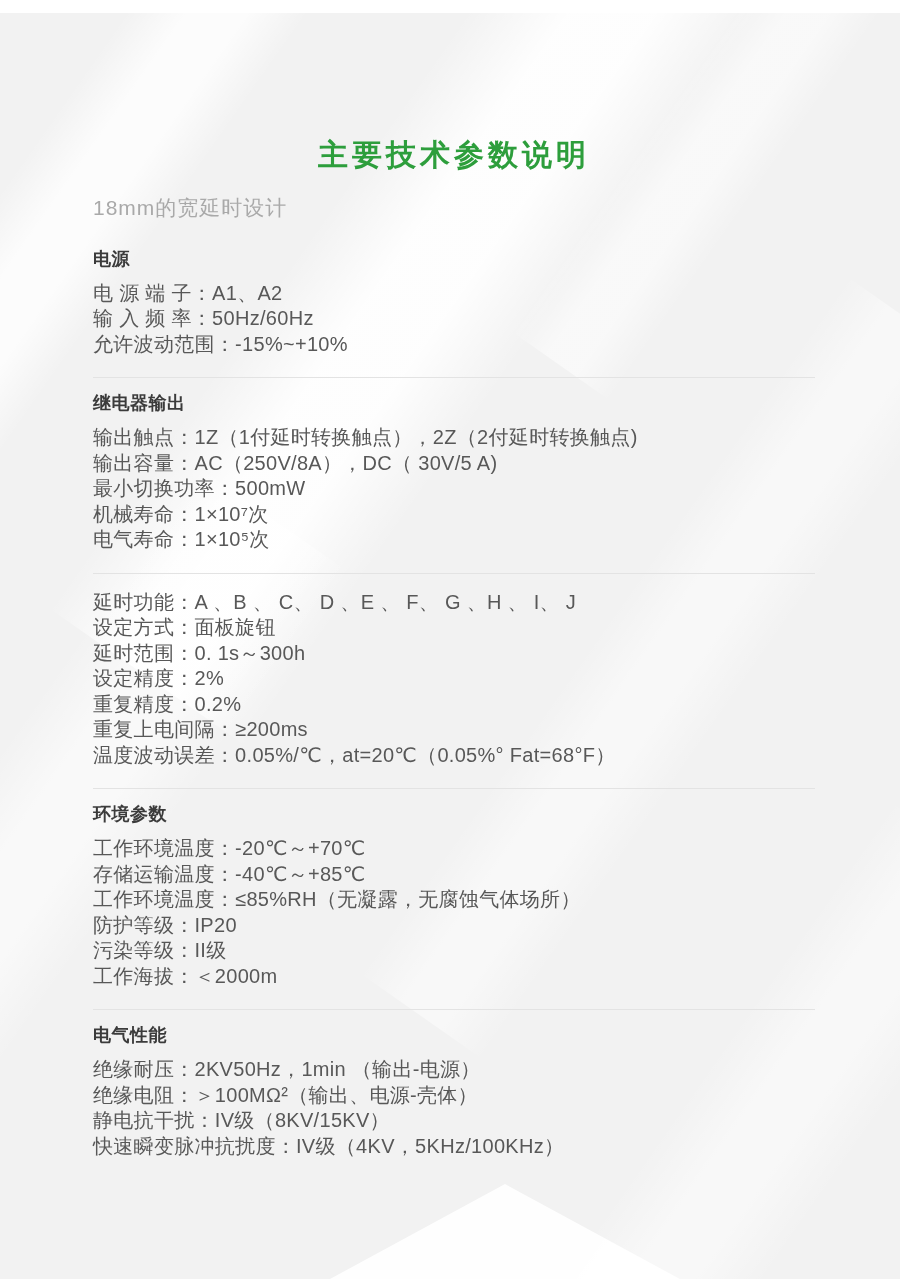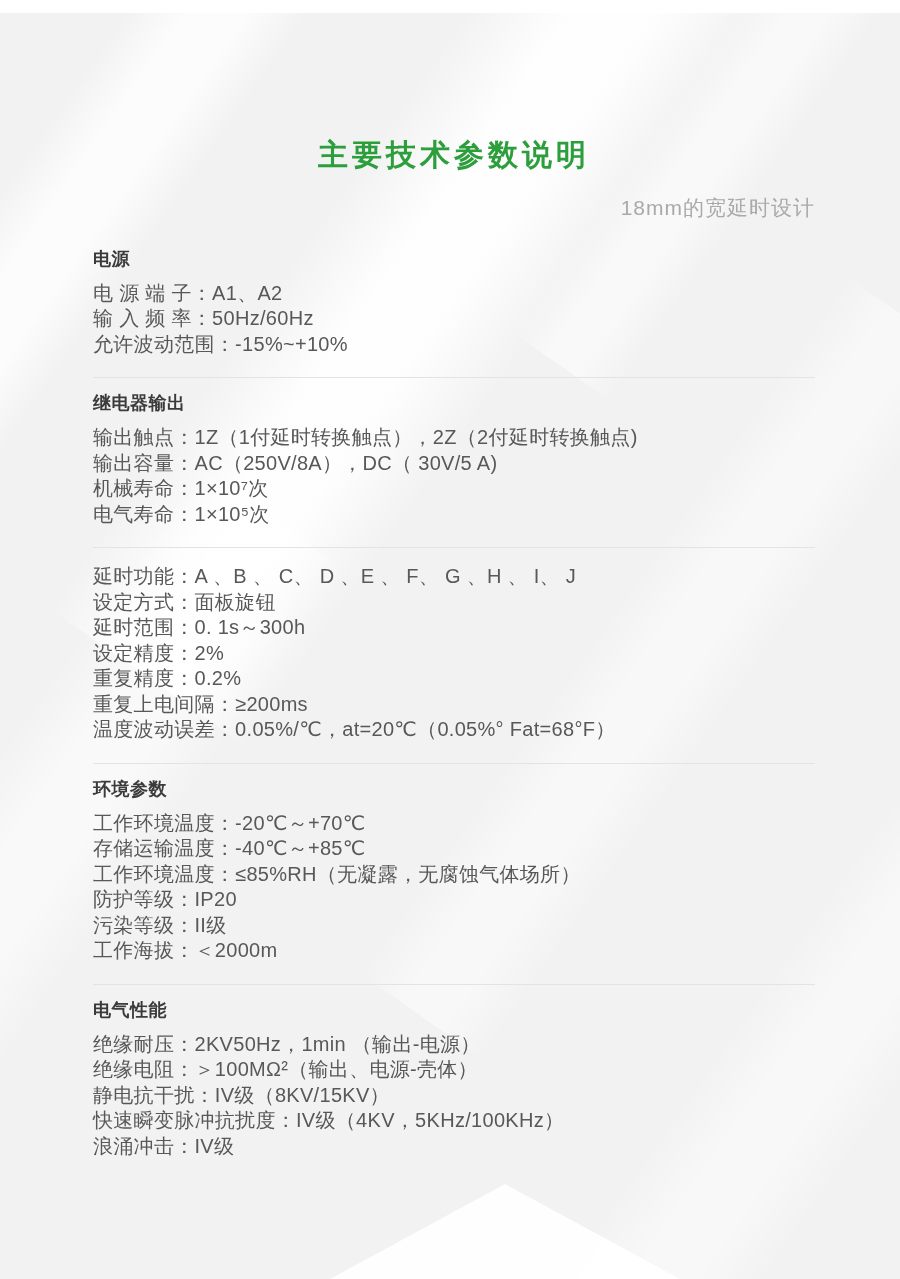--- a/index.html
+++ b/index.html
@@ -45,21 +45,21 @@
     font-size: 30px; font-weight: bold;
     color: #2d9e3c;
     text-align: center;
     letter-spacing: 4px;
     line-height: 1.05;
     margin: 16px;
   }
   .page-subtitle {
     font-size: 21px;
     color: #a9a9a9;
-    text-align: right;
+    text-align: left;
     letter-spacing: 1px;
     line-height: 1.05;
     margin: 26px 0 0 0;
   }
   .sections { margin-top: 31px; }
   .section h2 {
     font-size: 18px; font-weight: bold;
     color: #3b3b3b;
     letter-spacing: .5px;
     line-height: 1;
@@ -102,20 +102,21 @@
         <p class="spec-line">电 源 端 子：A1、A2</p>
         <p class="spec-line">输 入 频 率：50Hz/60Hz</p>
         <p class="spec-line">允许波动范围：-15%~+10%</p>
       </div>
       <hr class="divider">
 
       <div class="section">
         <h2>继电器输出</h2>
         <p class="spec-line">输出触点：1Z（1付延时转换触点），2Z（2付延时转换触点)</p>
         <p class="spec-line">输出容量：AC（250V/8A），DC（ 30V/5 A)</p>
+        <p class="spec-line">最小切换功率：500mW</p>
         <p class="spec-line">机械寿命：1×10⁷次</p>
         <p class="spec-line">电气寿命：1×10⁵次</p>
       </div>
       <hr class="divider">
 
       <div class="section">
         <p class="spec-line">延时功能：A 、B 、 C、 D 、E 、 F、 G 、H 、 I、 J</p>
         <p class="spec-line">设定方式：面板旋钮</p>
         <p class="spec-line">延时范围：0. 1s～300h</p>
         <p class="spec-line">设定精度：2%</p>
@@ -135,18 +136,17 @@
         <p class="spec-line">工作海拔：＜2000m</p>
       </div>
       <hr class="divider">
 
       <div class="section">
         <h2>电气性能</h2>
         <p class="spec-line">绝缘耐压：2KV50Hz，1min （输出-电源）</p>
         <p class="spec-line">绝缘电阻：＞100MΩ²（输出、电源-壳体）</p>
         <p class="spec-line">静电抗干扰：IV级（8KV/15KV）</p>
         <p class="spec-line">快速瞬变脉冲抗扰度：IV级（4KV，5KHz/100KHz）</p>
-        <p class="spec-line">浪涌冲击：IV级</p>
       </div>
 
     </div>
   </div>
 </div>
 
 </body></html>

